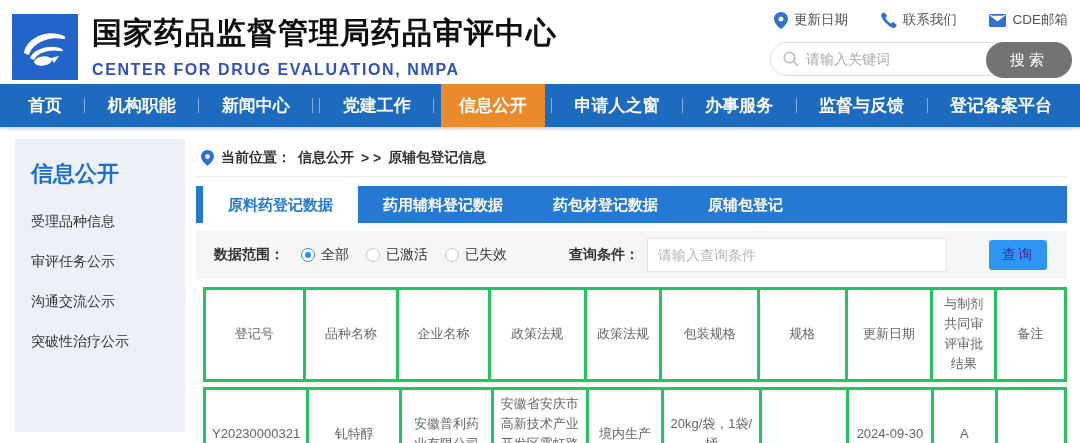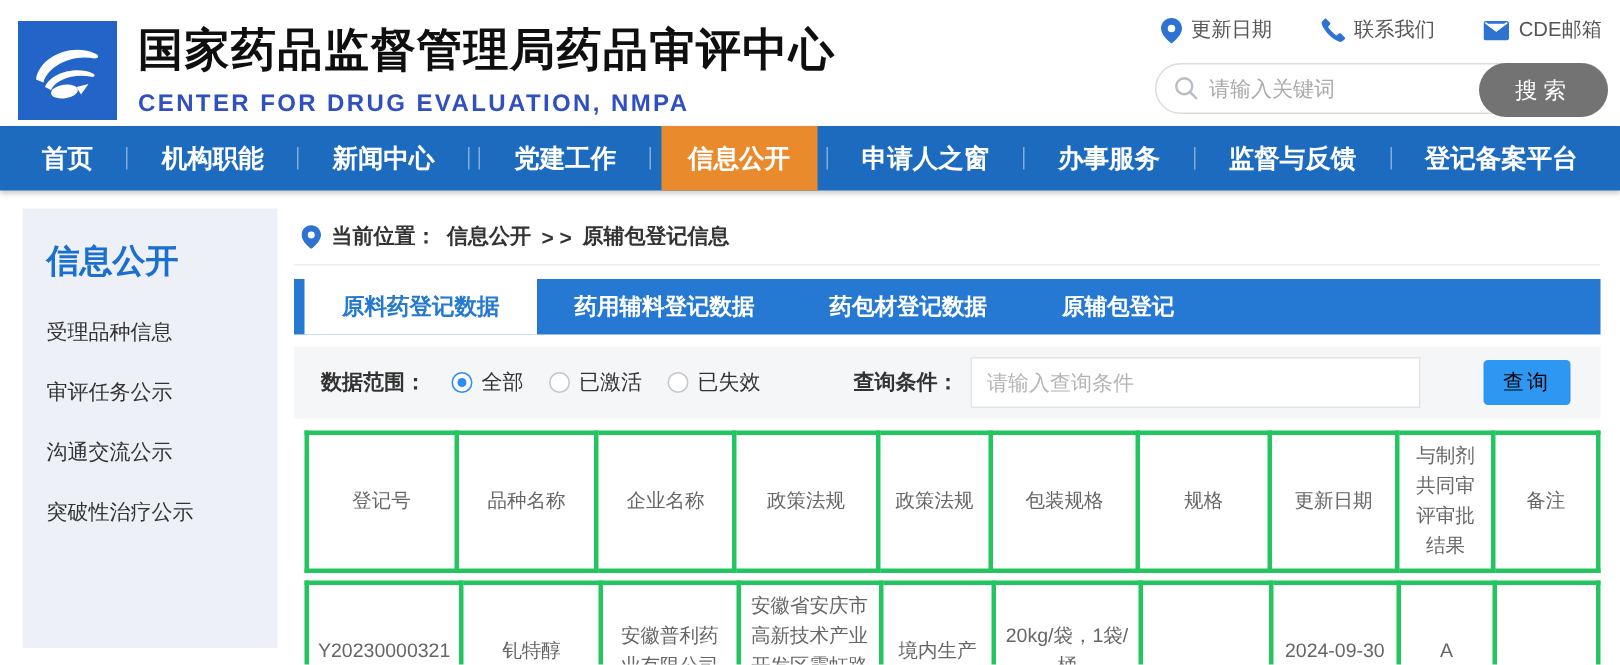--- a/index.html
+++ b/index.html
@@ -58,21 +58,21 @@
   .filter-label { font-weight:bold; white-space:nowrap; }
   .radio { display:flex; align-items:center; gap:6px; margin-left:17px; cursor:pointer; white-space:nowrap; }
   .radio-circle { width:14px; height:14px; border-radius:50%; border:1px solid #c4c6cc;
     background:#fff; display:inline-flex; align-items:center; justify-content:center; }
   .radio.checked .radio-circle { border:1.5px solid #2d8cf0; }
   .radio.checked .radio-circle::after { content:""; width:6px; height:6px; border-radius:50%; background:#2d8cf0; }
   .query-label { font-weight:bold; margin-left:62px; white-space:nowrap; }
   .query-input { width:300px; height:34px; border:1px solid #e4e4e4; background:#fff;
     margin-left:8px; padding:0 10px; font-size:14px; color:#333; outline:none; }
   .query-input::placeholder { color:#b5b5b5; }
-  .query-btn { width:58px; height:30px; margin-left:42px; background:#2e97f2; color:#000000;
+  .query-btn { width:58px; height:30px; margin-left:42px; background:#2e97f2; color:#4c1d95;
     border:none; border-radius:3px; font-size:14px; letter-spacing:2px; cursor:pointer; }
 
   table { border-collapse:collapse; table-layout:fixed; margin:0 0 0 7px; }
   .tbl-head { margin-top:8px; }
   .tbl-body { margin-top:5px; }
   th, td { border:3px solid #22c55e; background:#fff; color:#666; font-size:13px;
     font-weight:normal; text-align:center; vertical-align:middle; padding:4px 6px; line-height:1.55; }
   .tbl-head th { height:62px; }
   .tbl-body td { height:84px; }
 

